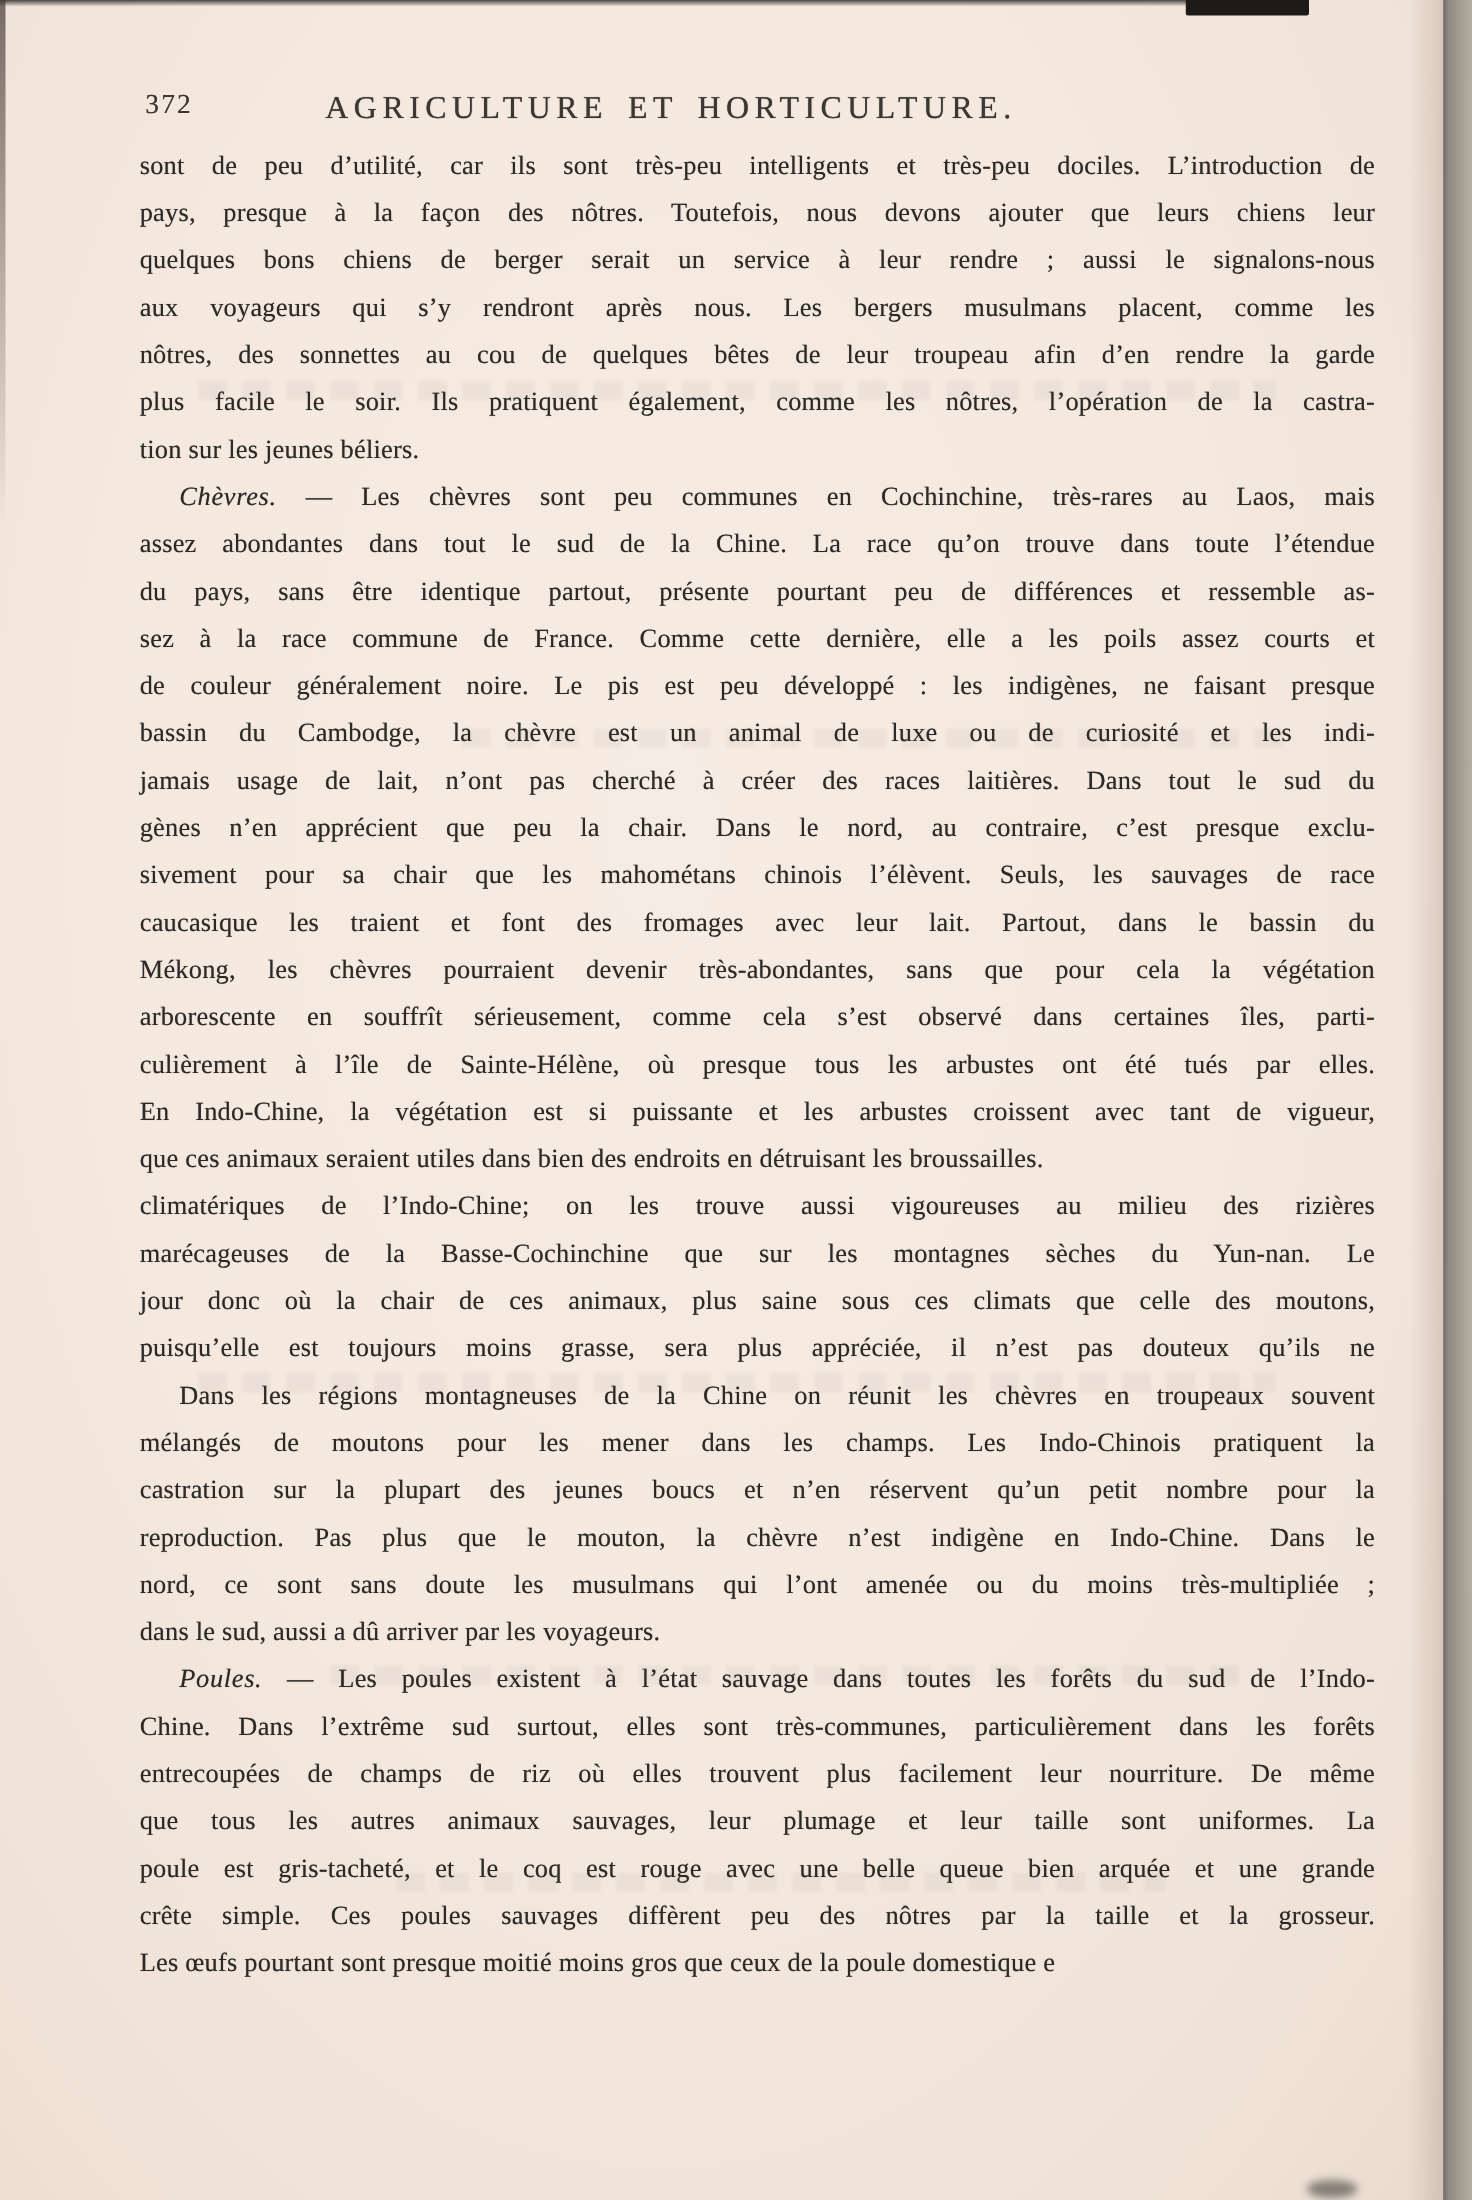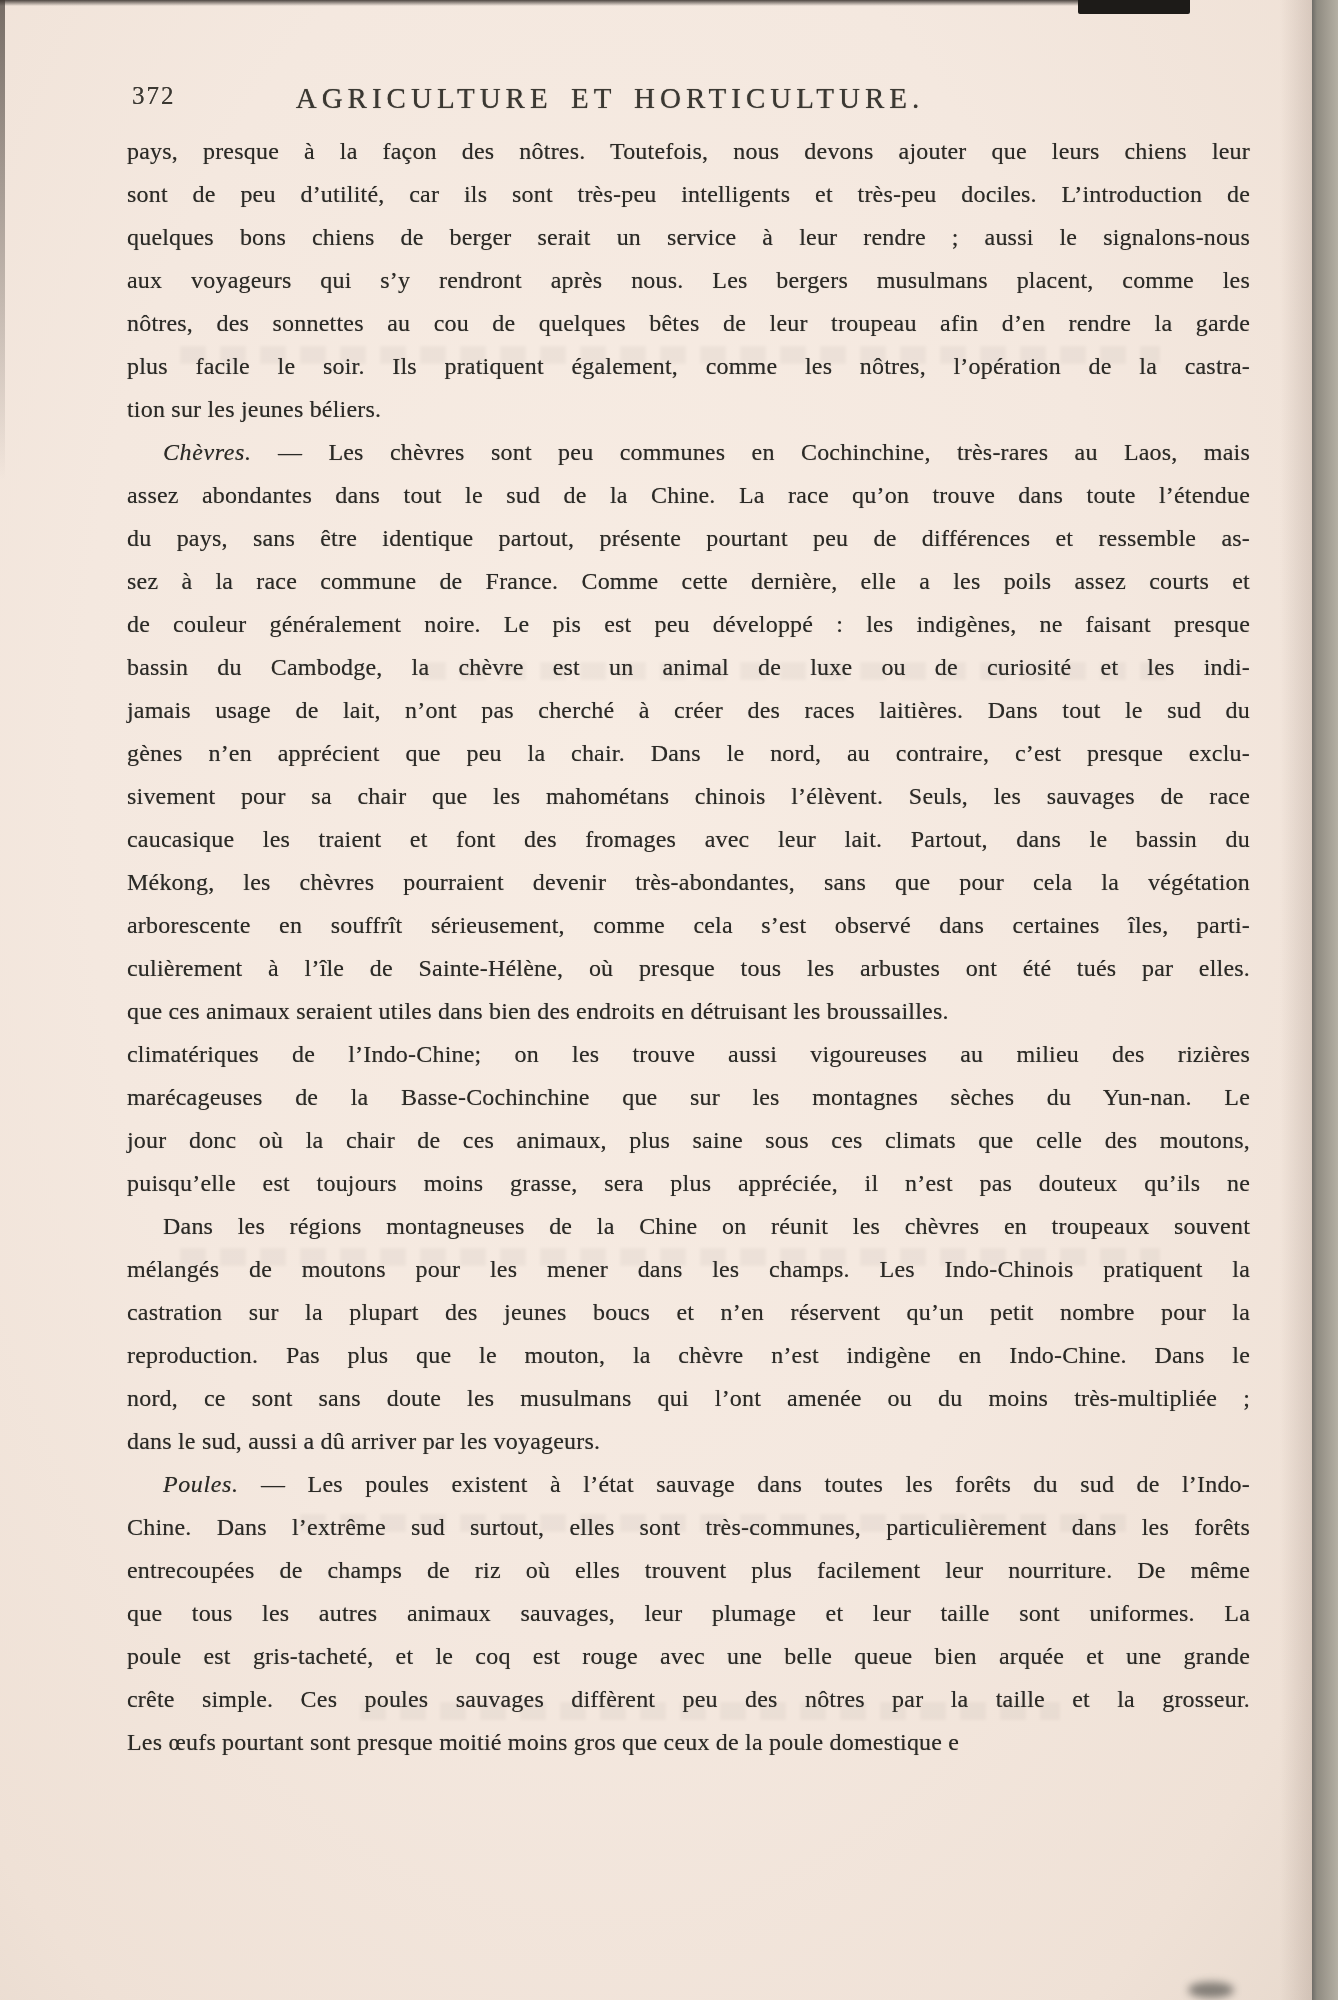--- a/index.html
+++ b/index.html
@@ -72,40 +72,41 @@
   <div class="ghost g3"></div>
   <div class="ghost g4"></div>
   <div class="ghost g5"></div>
 
   <div class="header">
     <span class="page-number">372</span>
     <span class="running-title">AGRICULTURE ET HORTICULTURE.</span>
   </div>
 
   <div class="text-block">
+      <div class="line">sont de peu d’utilité, car ils sont très-peu intelligents et très-peu dociles. L’introduction de</div>
       <div class="line">pays, presque à la façon des nôtres. Toutefois, nous devons ajouter que leurs chiens leur</div>
-      <div class="line">sont de peu d’utilité, car ils sont très-peu intelligents et très-peu dociles. L’introduction de</div>
       <div class="line">quelques bons chiens de berger serait un service à leur rendre ; aussi le signalons-nous</div>
       <div class="line">aux voyageurs qui s’y rendront après nous. Les bergers musulmans placent, comme les</div>
       <div class="line">nôtres, des sonnettes au cou de quelques bêtes de leur troupeau afin d’en rendre la garde</div>
       <div class="line">plus facile le soir. Ils pratiquent également, comme les nôtres, l’opération de la castra-</div>
       <div class="line last">tion sur les jeunes béliers.</div>
       <div class="line indent"><span class="lead">Chèvres.</span> — Les chèvres sont peu communes en Cochinchine, très-rares au Laos, mais</div>
       <div class="line">assez abondantes dans tout le sud de la Chine. La race qu’on trouve dans toute l’étendue</div>
       <div class="line">du pays, sans être identique partout, présente pourtant peu de différences et ressemble as-</div>
       <div class="line">sez à la race commune de France. Comme cette dernière, elle a les poils assez courts et</div>
       <div class="line">de couleur généralement noire. Le pis est peu développé : les indigènes, ne faisant presque</div>
       <div class="line">bassin du Cambodge, la chèvre est un animal de luxe ou de curiosité et les indi-</div>
       <div class="line">jamais usage de lait, n’ont pas cherché à créer des races laitières. Dans tout le sud du</div>
       <div class="line">gènes n’en apprécient que peu la chair. Dans le nord, au contraire, c’est presque exclu-</div>
       <div class="line">sivement pour sa chair que les mahométans chinois l’élèvent. Seuls, les sauvages de race</div>
       <div class="line">caucasique les traient et font des fromages avec leur lait. Partout, dans le bassin du</div>
       <div class="line">Mékong, les chèvres pourraient devenir très-abondantes, sans que pour cela la végétation</div>
       <div class="line">arborescente en souffrît sérieusement, comme cela s’est observé dans certaines îles, parti-</div>
       <div class="line">culièrement à l’île de Sainte-Hélène, où presque tous les arbustes ont été tués par elles.</div>
+      <div class="line">En Indo-Chine, la végétation est si puissante et les arbustes croissent avec tant de vigueur,</div>
       <div class="line last">que ces animaux seraient utiles dans bien des endroits en détruisant les broussailles.</div>
       <div class="line">climatériques de l’Indo-Chine; on les trouve aussi vigoureuses au milieu des rizières</div>
       <div class="line">marécageuses de la Basse-Cochinchine que sur les montagnes sèches du Yun-nan. Le</div>
       <div class="line">jour donc où la chair de ces animaux, plus saine sous ces climats que celle des moutons,</div>
       <div class="line">puisqu’elle est toujours moins grasse, sera plus appréciée, il n’est pas douteux qu’ils ne</div>
       <div class="line indent">Dans les régions montagneuses de la Chine on réunit les chèvres en troupeaux souvent</div>
       <div class="line">mélangés de moutons pour les mener dans les champs. Les Indo-Chinois pratiquent la</div>
       <div class="line">castration sur la plupart des jeunes boucs et n’en réservent qu’un petit nombre pour la</div>
       <div class="line">reproduction. Pas plus que le mouton, la chèvre n’est indigène en Indo-Chine. Dans le</div>
       <div class="line">nord, ce sont sans doute les musulmans qui l’ont amenée ou du moins très-multipliée ;</div>

